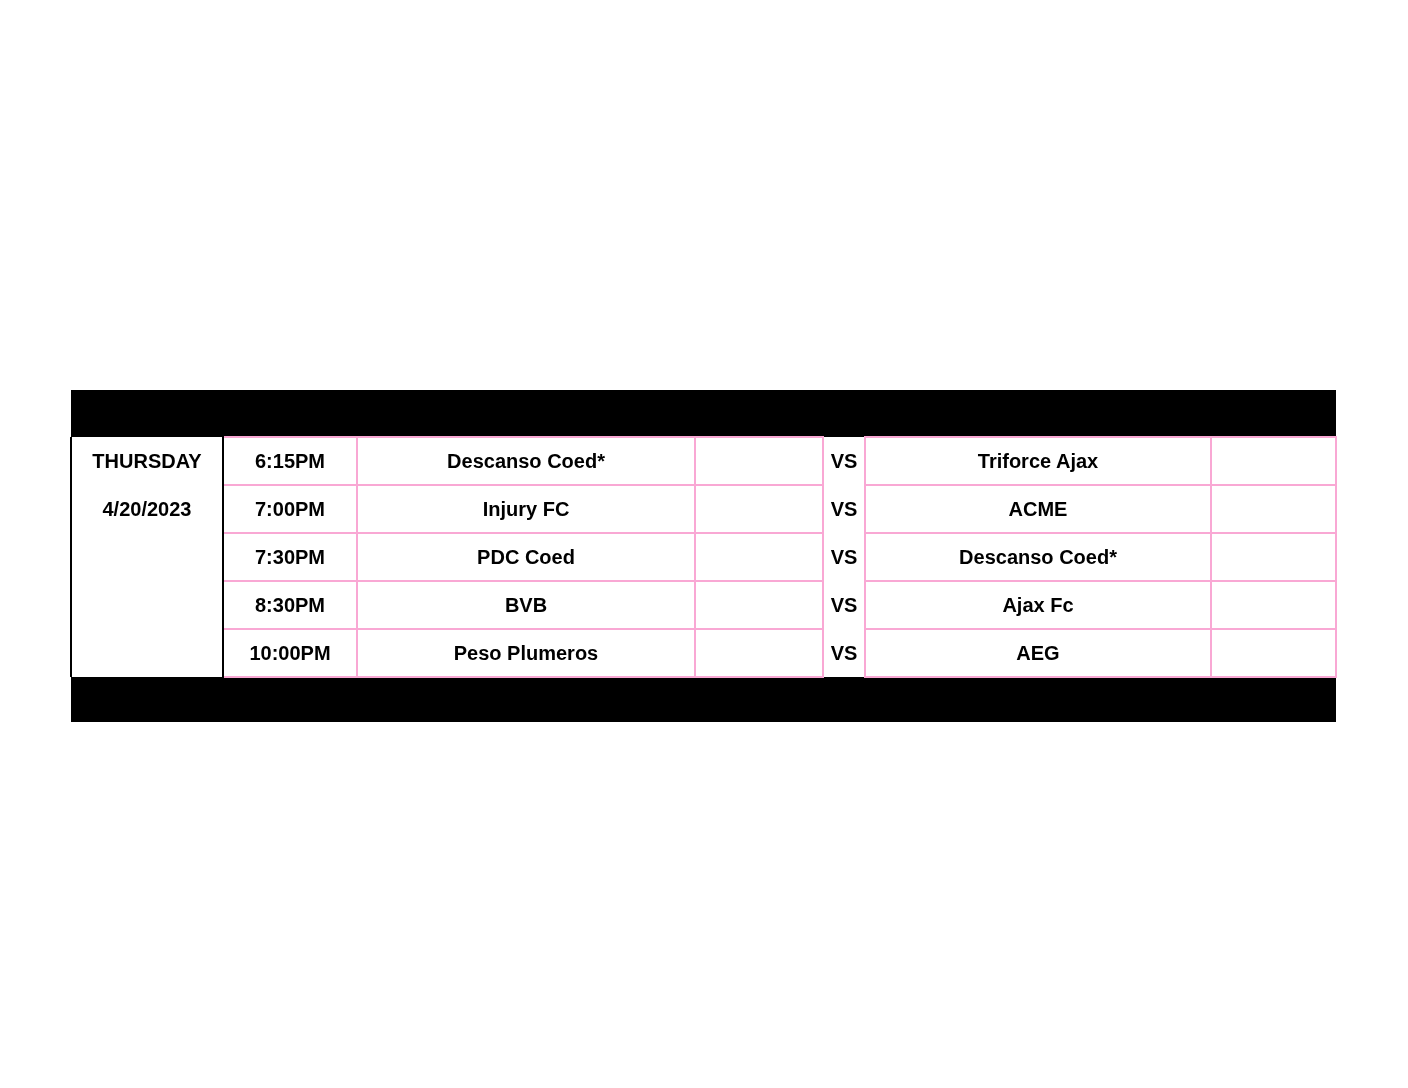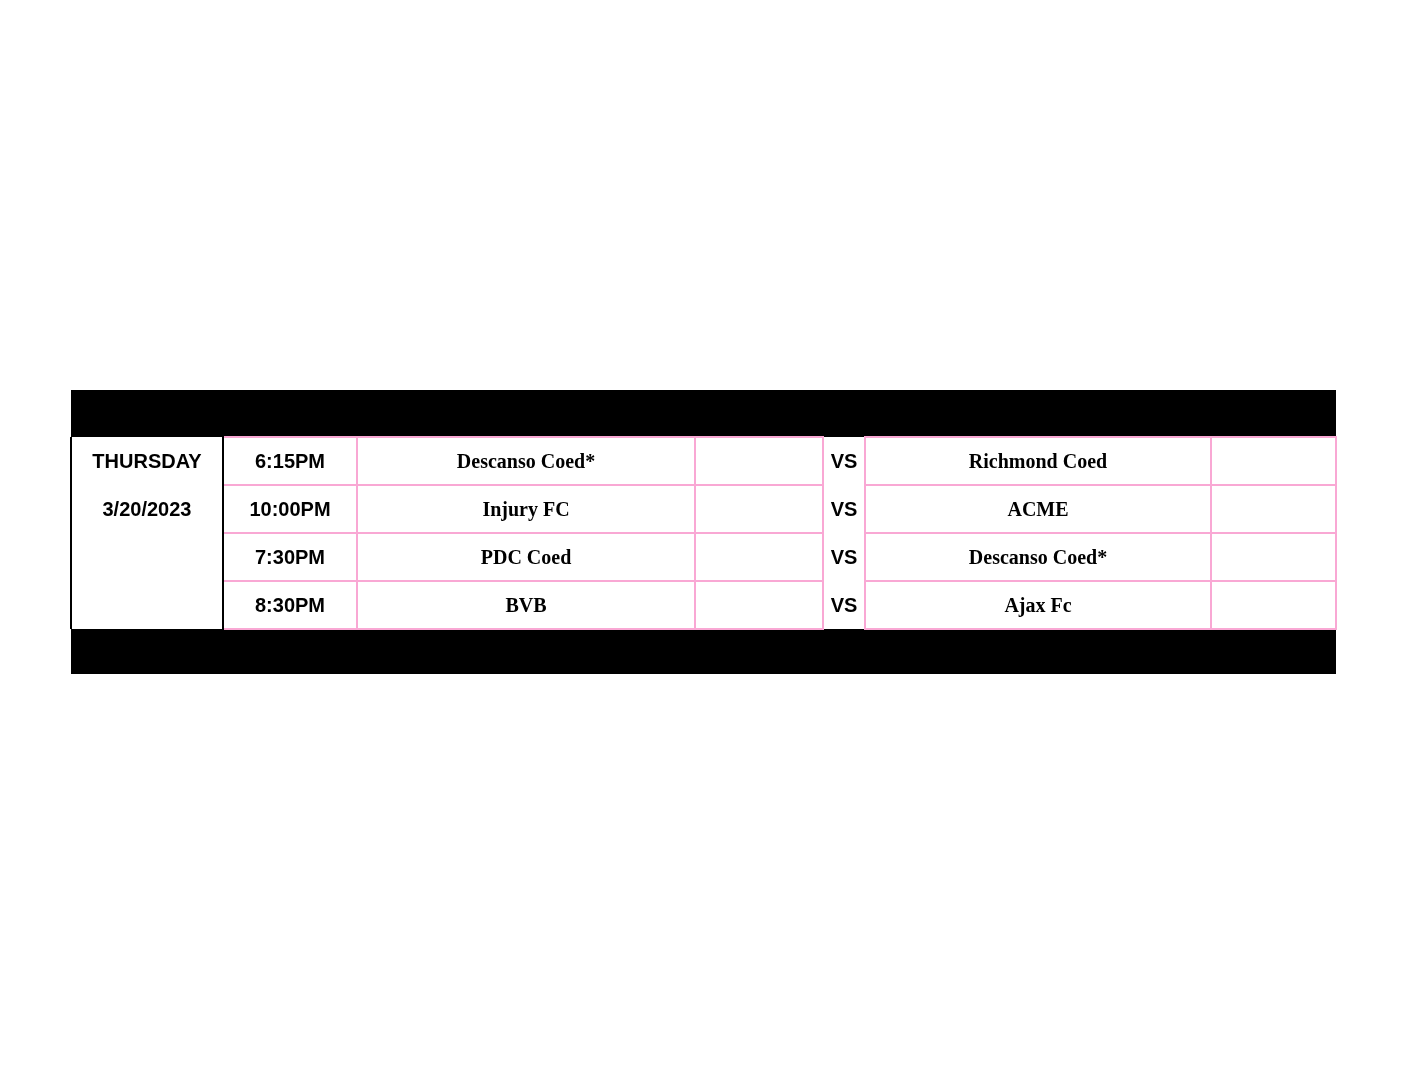--- a/index.html
+++ b/index.html
@@ -80,21 +80,21 @@
     border-left: 2px solid #000000;
     border-right: 2px solid #000000;
   }
   td.day-cell.first { border-top: none; }
   td.day-cell.blank { border-left: 2px solid #000000; border-right: 2px solid #000000; }
   td.vs-cell {
     font-size: 18px;
     border: none;
   }
   td.time-cell { font-size: 20px; }
-  td.team-cell { font-size: 21px; font-family: Liberation Serif, serif; }
+  td.team-cell { font-size: 21px; }
 
   
 </style>
 </head>
 <body>
 
 <div class="schedule-wrap">
   <table class="schedule">
     <colgroup>
       <col class="c-day">
@@ -115,27 +115,27 @@
         <td class="band-away-label">AWAY</td>
         <td></td>
       </tr>
 
       <tr class="game">
         <td class="day-cell first">THURSDAY</td>
         <td class="cell-box time-cell">6:15PM</td>
         <td class="cell-box team-cell">Descanso Coed*</td>
         <td class="cell-box"></td>
         <td class="vs-cell">VS</td>
-        <td class="cell-box team-cell">Richmond Coed</td>
+        <td class="cell-box team-cell">Triforce Ajax</td>
         <td class="cell-box"></td>
       </tr>
 
       <tr class="game">
-        <td class="day-cell">3/20/2023</td>
-        <td class="cell-box time-cell">10:00PM</td>
+        <td class="day-cell">4/20/2023</td>
+        <td class="cell-box time-cell">7:00PM</td>
         <td class="cell-box team-cell">Injury FC</td>
         <td class="cell-box"></td>
         <td class="vs-cell">VS</td>
         <td class="cell-box team-cell">ACME</td>
         <td class="cell-box"></td>
       </tr>
 
       <tr class="game">
         <td class="day-cell blank"></td>
         <td class="cell-box time-cell">7:30PM</td>
@@ -150,20 +150,29 @@
         <td class="day-cell blank"></td>
         <td class="cell-box time-cell">8:30PM</td>
         <td class="cell-box team-cell">BVB</td>
         <td class="cell-box"></td>
         <td class="vs-cell">VS</td>
         <td class="cell-box team-cell">Ajax Fc</td>
         <td class="cell-box"></td>
       </tr>
 
 
+      <tr class="game">
+        <td class="day-cell blank"></td>
+        <td class="cell-box time-cell">10:00PM</td>
+        <td class="cell-box team-cell">Peso Plumeros</td>
+        <td class="cell-box"></td>
+        <td class="vs-cell">VS</td>
+        <td class="cell-box team-cell">AEG</td>
+        <td class="cell-box"></td>
+      </tr>
 
       <tr class="footer-band">
         <td></td>
         <td></td>
         <td class="footer-home" colspan="2">HOME WEAR LIGHT COLOR</td>
         <td></td>
         <td class="footer-away" colspan="2">AWAY WEAR DARK COLOR</td>
       </tr>
     </tbody>
   </table>

